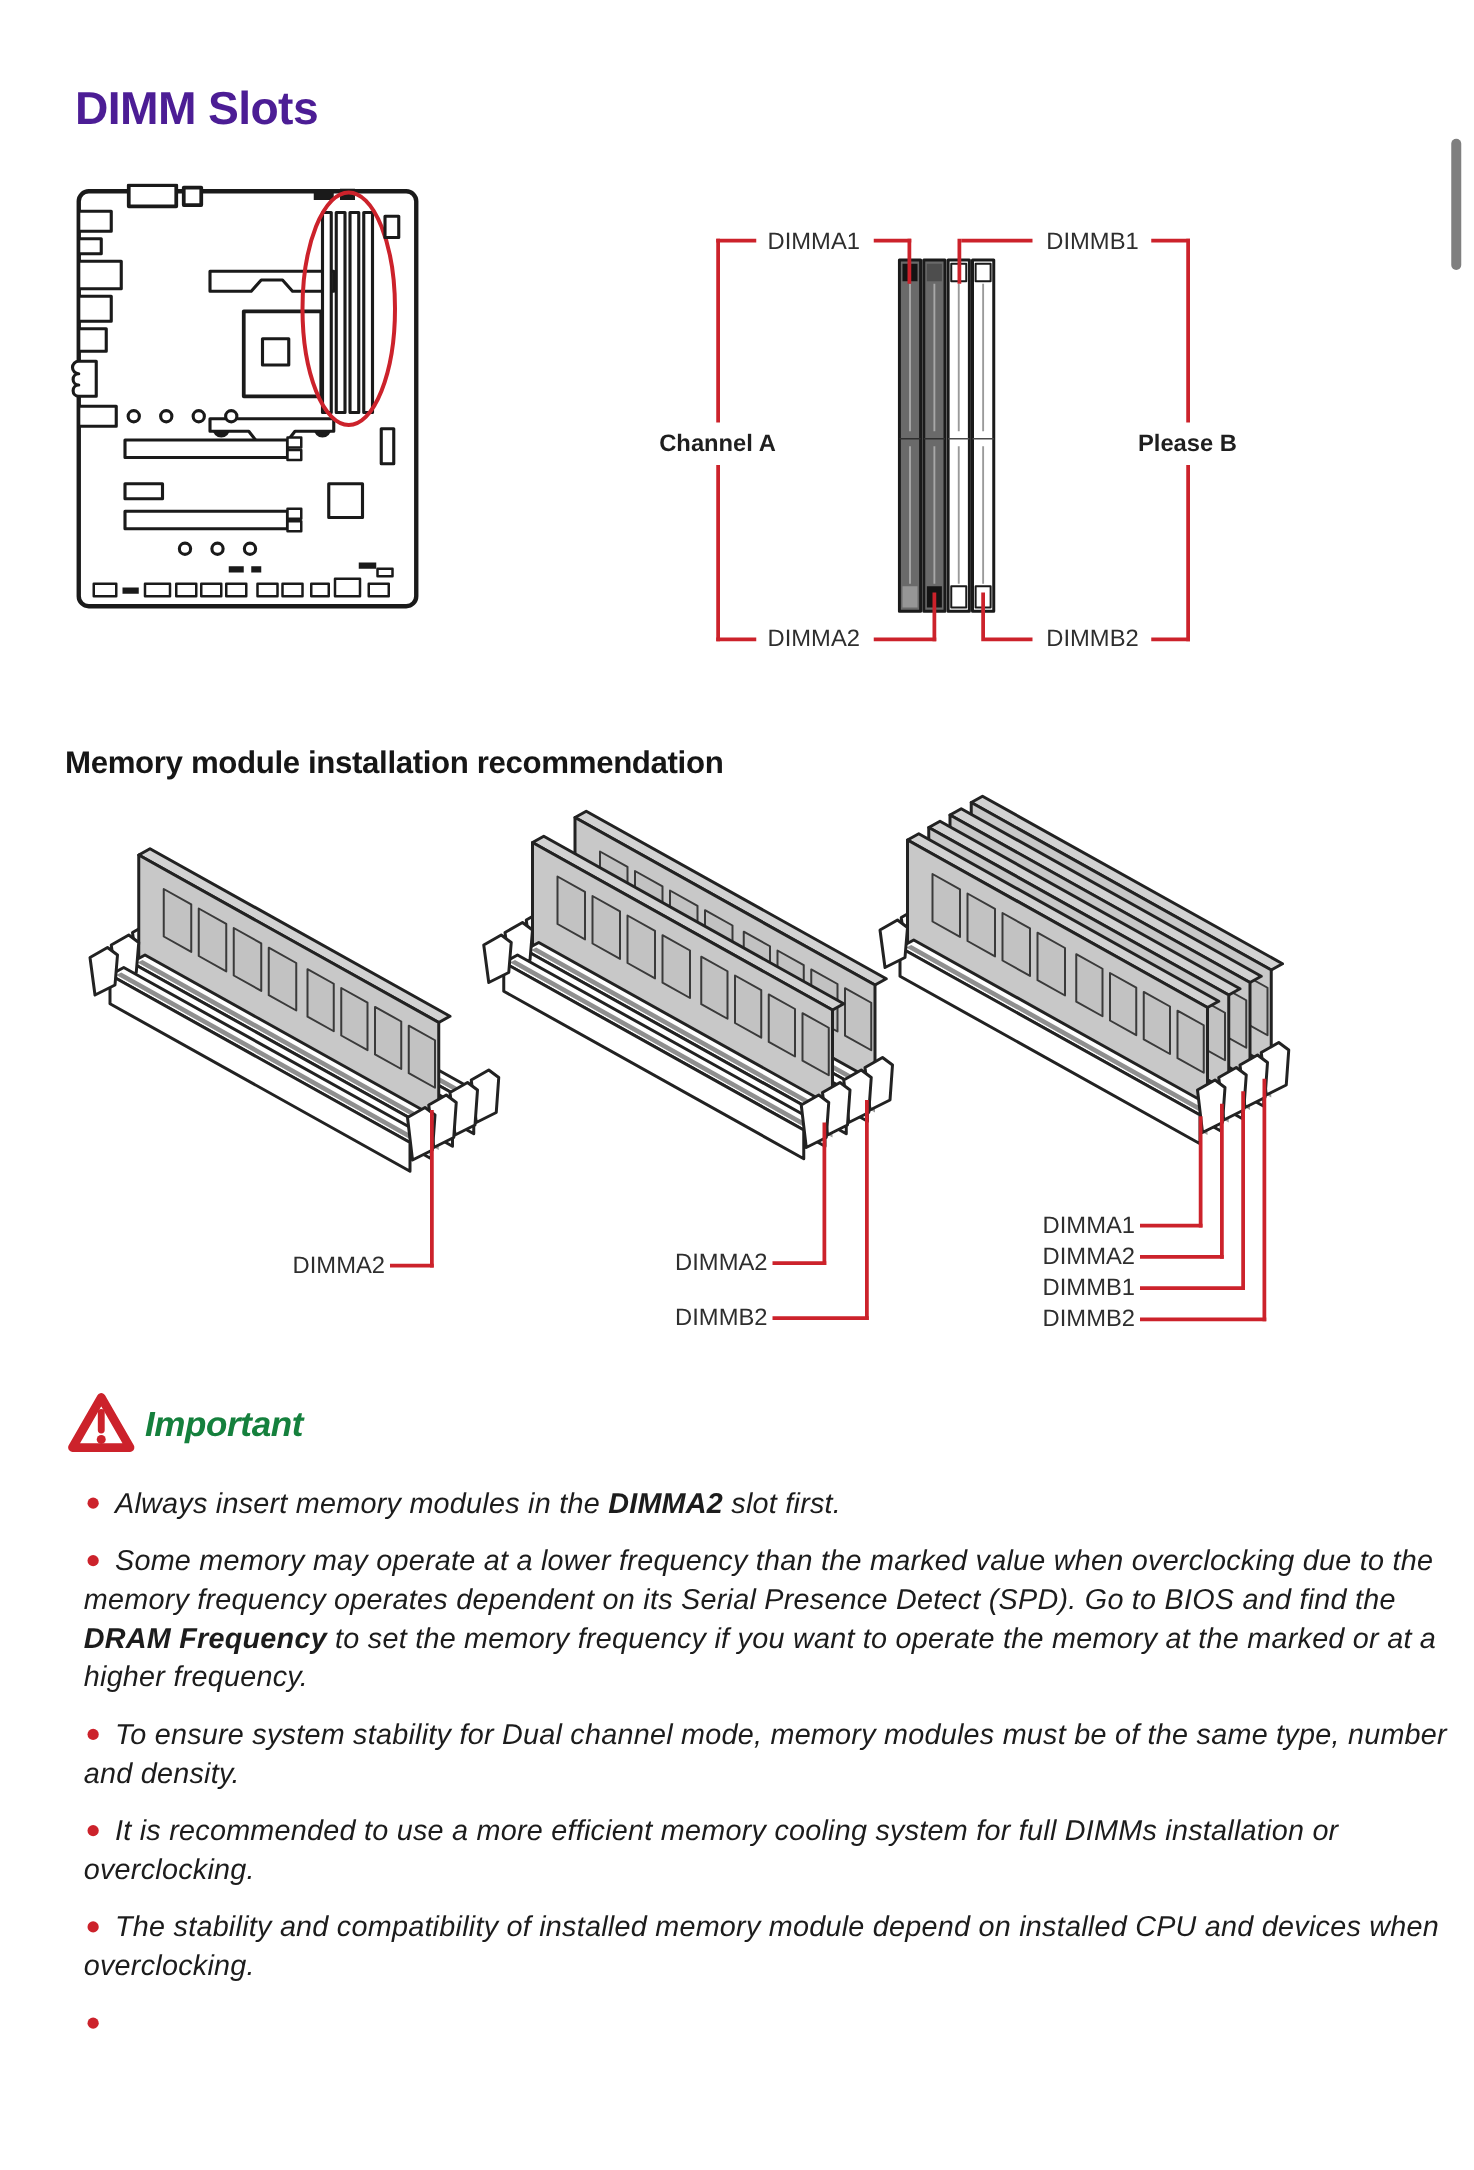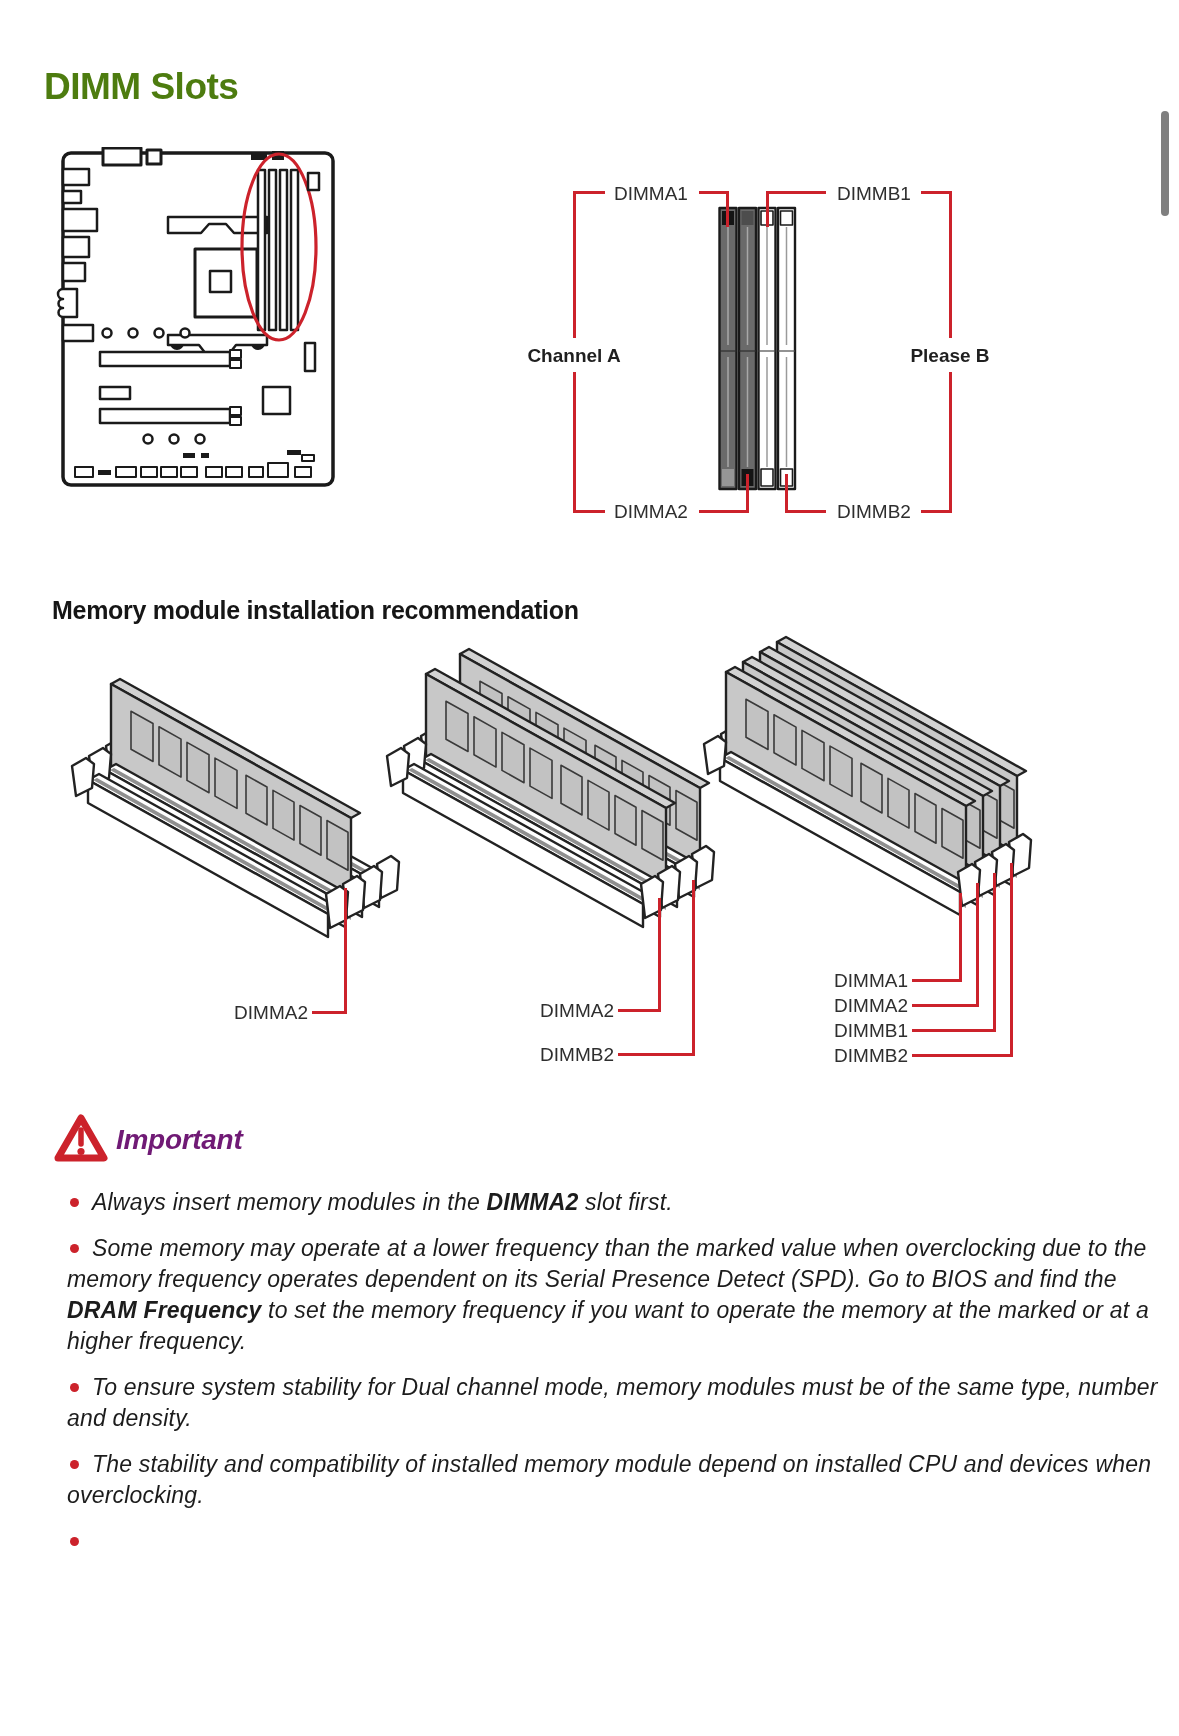--- a/index.html
+++ b/index.html
@@ -1,33 +1,33 @@
 <!DOCTYPE html>
 <html><head>
 <meta charset="utf-8">
 <style>
   html,body{margin:0;padding:0;background:#ffffff;}
   #page{position:relative;width:1179px;height:1736px;background:#ffffff;overflow:hidden;
         font-family:"Liberation Sans","DejaVu Sans",sans-serif;color:#1a1a1a;}
   .abs{position:absolute;}
   
-  #title{left:44px;top:66px;font-size:37px;font-weight:bold;letter-spacing:-0.5px;color:#4d7c0f;}
+  #title{left:60px;top:66px;font-size:37px;font-weight:bold;letter-spacing:-0.5px;color:#4c1d95;}
   #sec2-title{left:52px;top:596px;font-size:25px;font-weight:bold;letter-spacing:-0.3px;color:#161616;}
   
   .dlabel{font-size:19px;color:#2e2e2e;text-align:center;width:96px;line-height:19px;}
   .dlabel.bold{font-weight:bold;color:#1f1f1f;}
   .ilabel{font-size:19px;color:#2e2e2e;text-align:right;width:92px;line-height:20px;}
   
   .rl{position:absolute;background:#cc222b;}
   .rl.h{height:3px;}
   .rl.v{width:3px;}
   
   #scrollbar{left:1161px;top:111px;width:8px;height:105px;border-radius:4px;background:#7f7f7f;}
   
-  #important-head{left:116px;top:1124px;font-size:28px;font-weight:bold;font-style:italic;color:#701a75;letter-spacing:-0.3px;}
+  #important-head{left:116px;top:1124px;font-size:28px;font-weight:bold;font-style:italic;color:#15803d;letter-spacing:-0.3px;}
   #bullets{left:50px;top:1170px;width:1098px;list-style:none;margin:17px;padding:0;}
   #bullets li{margin:0 0 15px 0;font-size:23px;font-style:italic;line-height:31px;color:#1c1c1c;letter-spacing:0.2px;}
   #bullets li .dot{display:inline-block;width:9px;height:9px;border-radius:50%;background:#cc222b;margin:0 13px 3px 3px;}
   #bullets li .b{font-weight:bold;}
   svg{display:block;}
   .ill{position:absolute;}
 </style>
 </head>
 <body>
 
@@ -255,17 +255,18 @@
     <path d="M29 6 L52 46 L6 46 Z" fill="none" stroke="#cc222b" stroke-width="7" stroke-linejoin="round"></path>
     <line x1="29" y1="18" x2="29" y2="32" stroke="#cc222b" stroke-width="5.5" stroke-linecap="round"></line>
     <circle cx="29" cy="39.5" r="3.6" fill="#cc222b"></circle>
   </svg>
   <div class="abs" id="important-head">Important</div>
 
   <ul class="abs" id="bullets">
     <li><span class="dot"></span><span>Always insert memory modules in the </span><span class="b">DIMMA2</span><span> slot first.</span></li>
     <li><span class="dot"></span><span>Some memory may operate at a lower frequency than the marked value when overclocking due to the memory frequency operates dependent on its Serial Presence Detect (SPD). Go to BIOS and find the </span><span class="b">DRAM Frequency</span><span> to set the memory frequency if you want to operate the memory at the marked or at a higher frequency.</span></li>
     <li><span class="dot"></span><span>To ensure system stability for Dual channel mode, memory modules must be of the same type, number and density.</span><span class="b"></span><span></span></li>
+    <li><span class="dot"></span><span>It is recommended to use a more efficient memory cooling system for full DIMMs installation or overclocking.</span><span class="b"></span><span></span></li>
     <li><span class="dot"></span><span>The stability and compatibility of installed memory module depend on installed CPU and devices when overclocking.</span><span class="b"></span><span></span></li>
     <li><span class="dot"></span><span class="b"></span><span></span></li>
   </ul>
 
 </div>
 
 </body></html>

